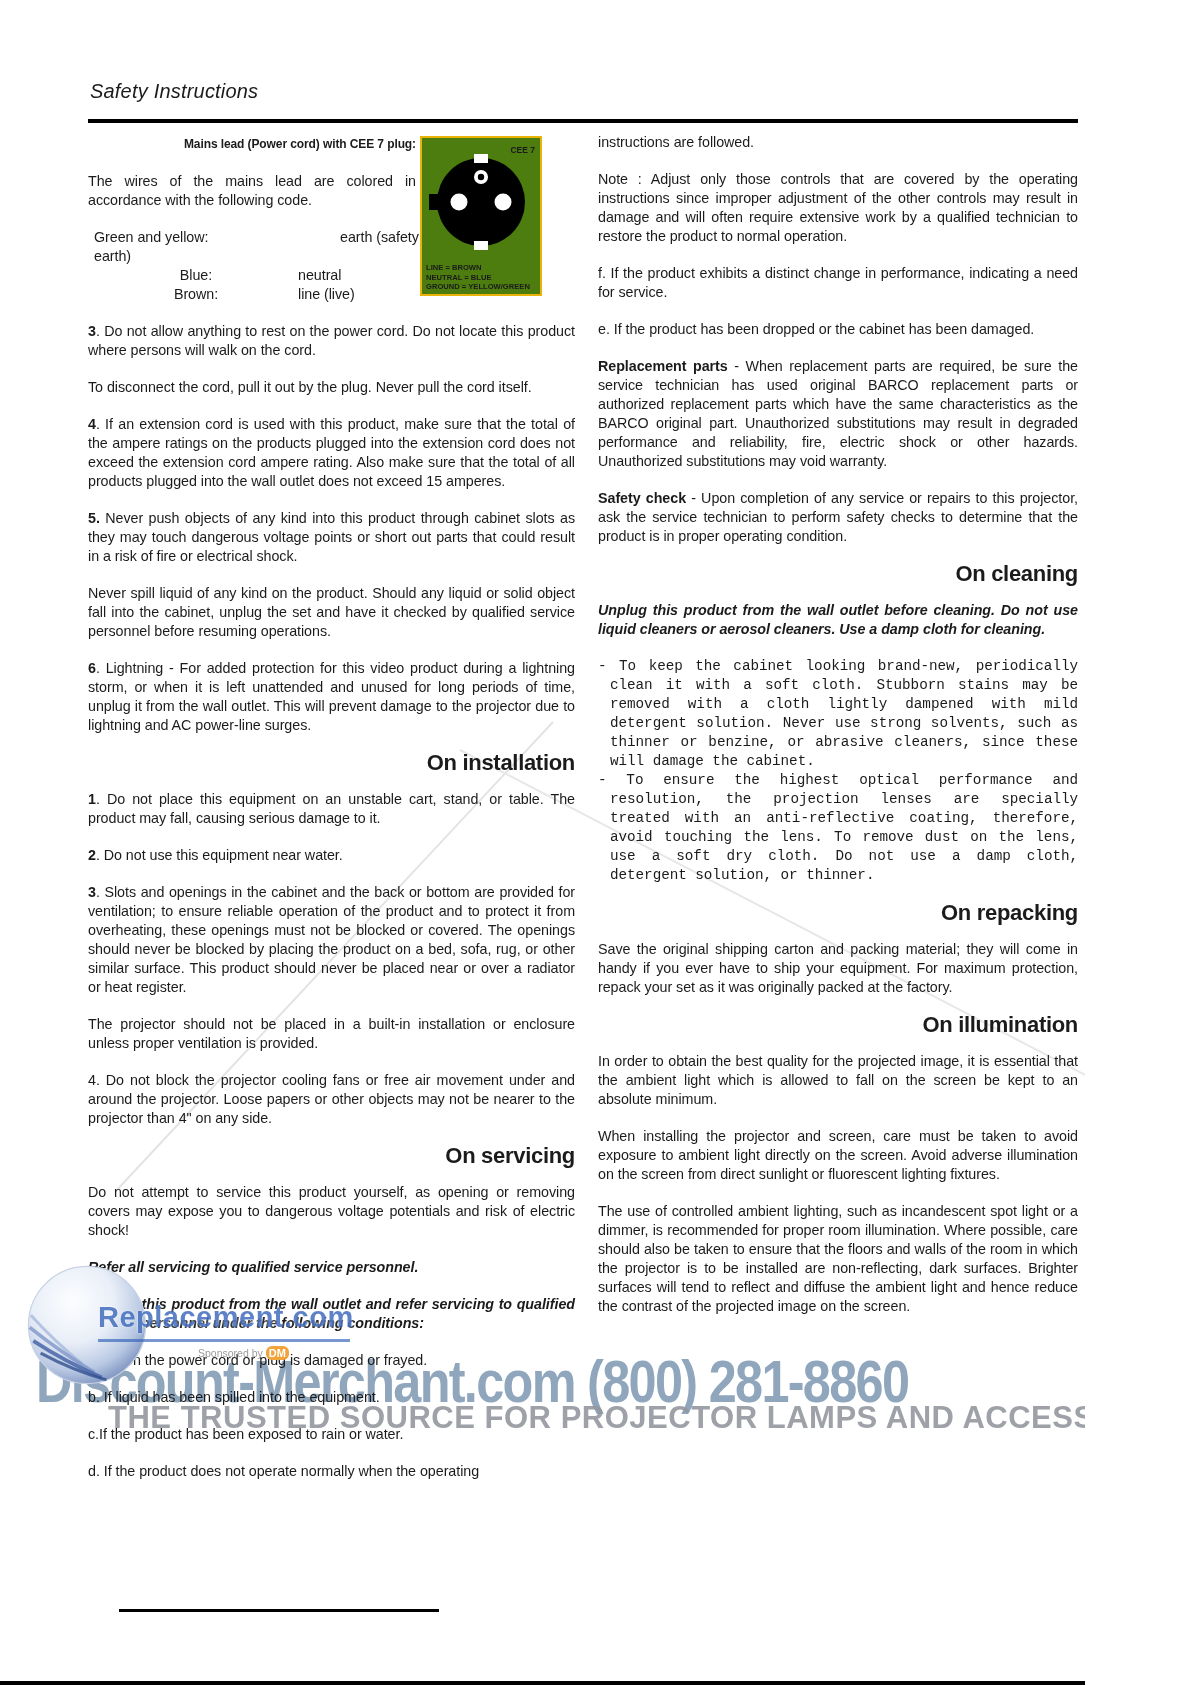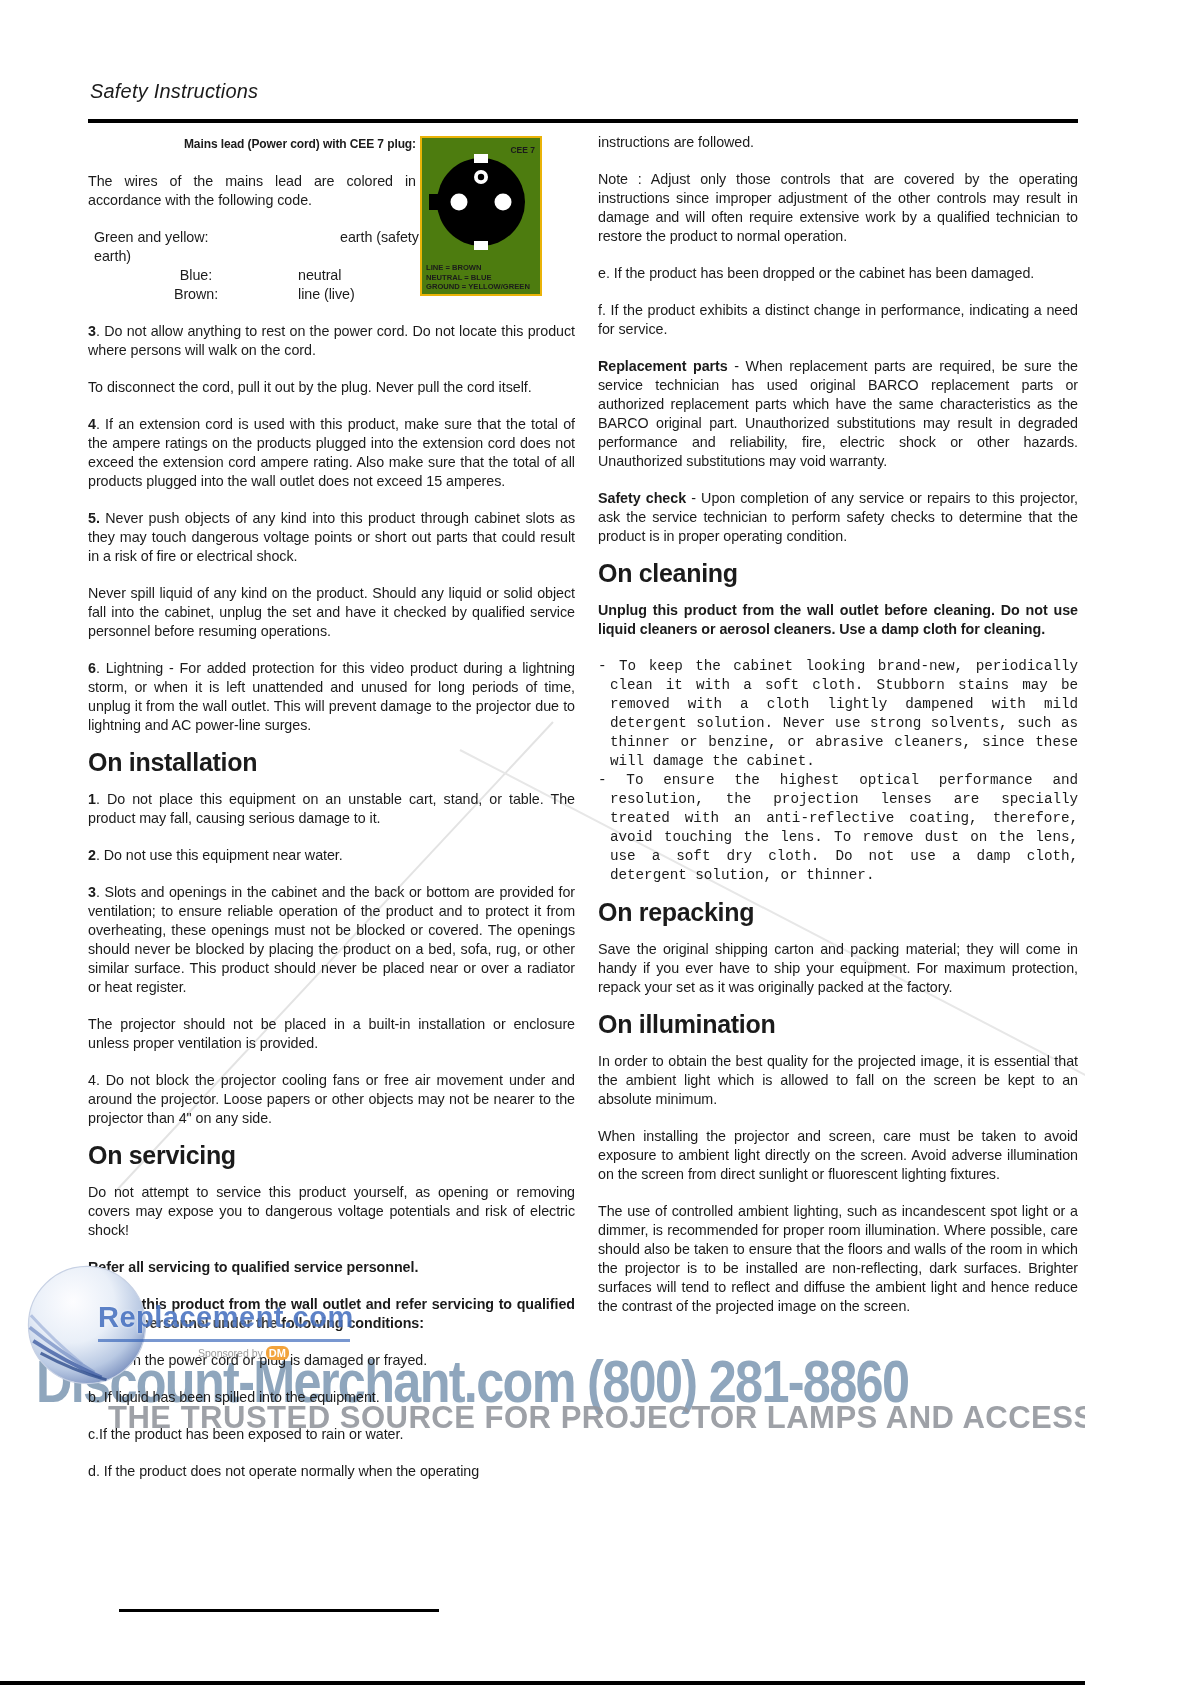--- a/index.html
+++ b/index.html
@@ -10,22 +10,22 @@
   .top-rule{position:absolute;left:88px;top:119px;width:990px;height:4px;background:#000;z-index:2;}
   .bottom-rule{position:absolute;left:119px;top:1609px;width:320px;height:3px;background:#000;z-index:2;}
   .edge-right{position:absolute;left:1187px;top:0;width:4px;height:1097px;background:#000;z-index:5;}
   .edge-bottom{position:absolute;left:0;top:1681px;width:1191px;height:4px;background:#000;z-index:5;}
 
   .col{position:absolute;top:133px;font-size:14.3px;line-height:19px;text-align:justify;
        letter-spacing:-0.05px;z-index:2;}
   .col-left{left:88px;width:487px;}
   .col-right{left:598px;width:480px;}
   .para{margin:0 0 18px;}
-  .bold-p{font-weight:bold;}
-  h2.sec{font-size:25px;font-weight:bold;margin:5px 0 18px;text-align:left;letter-spacing:-0.3px;}
+  .bold-p{font-weight:bold;font-style:italic;}
+  h2.sec{font-size:22px;font-weight:bold;margin:5px 0 18px;text-align:right;letter-spacing:-0.3px;}
   h3.mains{font-size:12px;font-weight:bold;margin:2px 0 18px;text-align:right;letter-spacing:-0.1px;}
   .intro{width:328px;}
   .wire-rows{width:340px;margin:0 0 18px;padding-left:6px;text-align:left;}
   .wl-wide{display:inline-block;width:246px;}
   .wl{display:inline-block;width:204px;text-align:center;}
   .bullet{margin:0;padding-left:12px;text-indent:-12px;font-family:Liberation Mono, monospace;}
   .bullet-last{margin-bottom:18px;}
 
   .plug-box{position:absolute;left:332px;top:1px;width:118px;height:156px;border:2px solid #eab308;
             background:#4d7c0f;z-index:3;}
@@ -112,22 +112,22 @@
     <p class="para bold-p">Unplug this product from the wall outlet and refer servicing to qualified service personnel under the following conditions:</p>
     <p class="para">a. When the power cord or plug is damaged or  frayed.</p>
     <p class="para">b. If liquid has been spilled into the equipment.</p>
     <p class="para">c.If the product has been exposed to rain or water.</p>
     <p class="para">d. If the product does not operate normally when the operating</p>
   </div>
 
   <div class="col col-right">
     <p class="para">instructions  are  followed.</p>
     <p class="para">Note : Adjust only those controls that are covered by the operating instructions since improper adjustment of the other controls may result in damage and will often require extensive work by a qualified technician to restore the product to normal operation.</p>
+    <p class="para">f. If the product exhibits a distinct change in performance, indicating a need for service.</p>
     <p class="para">e. If the product has been dropped or the cabinet has been damaged.</p>
-    <p class="para">f. If the product exhibits a distinct change in performance, indicating a need for service.</p>
     <p class="para"><b>Replacement parts</b><span> - When replacement parts are required, be sure the service technician has used original BARCO replacement parts or authorized replacement parts which have the same characteristics as the BARCO original part. Unauthorized substitutions may result in degraded performance and reliability, fire, electric shock or other hazards.  Unauthorized substitutions may void warranty.</span></p>
     <p class="para"><b>Safety check</b><span> - Upon completion of any service or repairs to this projector, ask the service technician to perform safety checks to determine that the product is in proper operating condition.</span></p>
 
     <h2 class="sec">On cleaning</h2>
     <p class="para bold-p">Unplug this product from the wall outlet before cleaning. Do not use liquid cleaners or aerosol cleaners. Use a damp cloth for  cleaning.</p>
     <p class="bullet">- To keep the cabinet looking brand-new, periodically clean it with a soft cloth. Stubborn stains may be removed with a cloth lightly dampened with mild detergent solution.  Never use strong solvents, such as thinner or benzine, or abrasive cleaners, since these will damage the cabinet.</p>
     <p class="bullet bullet-last">- To ensure the highest optical performance and resolution, the projection lenses are specially treated with an anti-reflective coating, therefore, avoid touching the lens.  To remove dust on the lens, use a soft dry cloth. Do not use a damp cloth, detergent solution, or thinner.</p>
 
     <h2 class="sec">On repacking</h2>
     <p class="para">Save the original shipping carton and packing material; they will come in handy if you ever have to ship your equipment. For maximum protection, repack your set as it was originally packed at the factory.</p>

